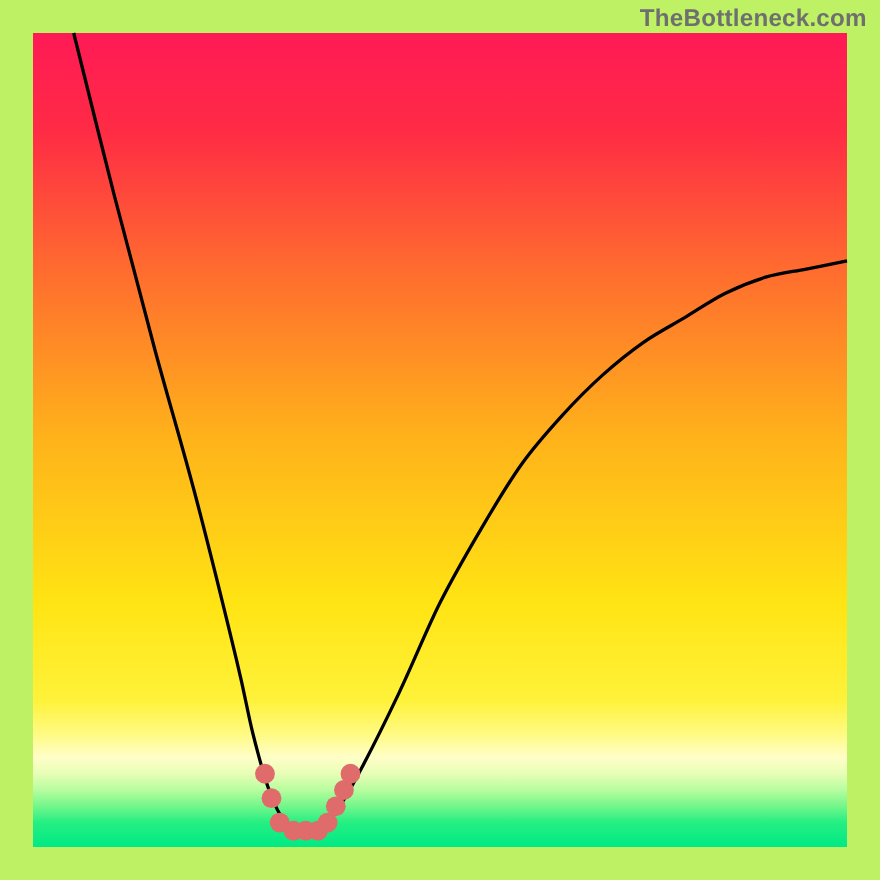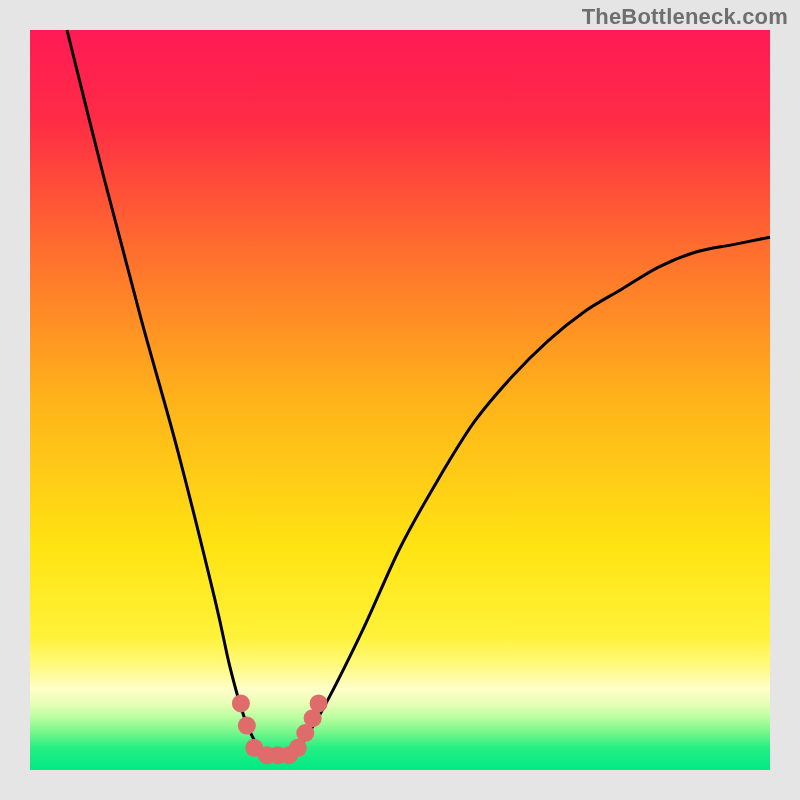--- a/index.html
+++ b/index.html
@@ -7,21 +7,21 @@
     padding: 0;
     width: 800px;
     height: 800px;
     background: #000;
     overflow: hidden;
   }
   .container {
     position: relative;
     width: 800px;
     height: 800px;
-    background: #e5e5e5;
+    background: #bef264;
   }
   .watermark {
     position: absolute;
     top: 4px;
     right: 12px;
     font-family: Arial, Helvetica, sans-serif;
     font-size: 22px;
     font-weight: bold;
     color: #6f6f6f;
     letter-spacing: 0.2px;

